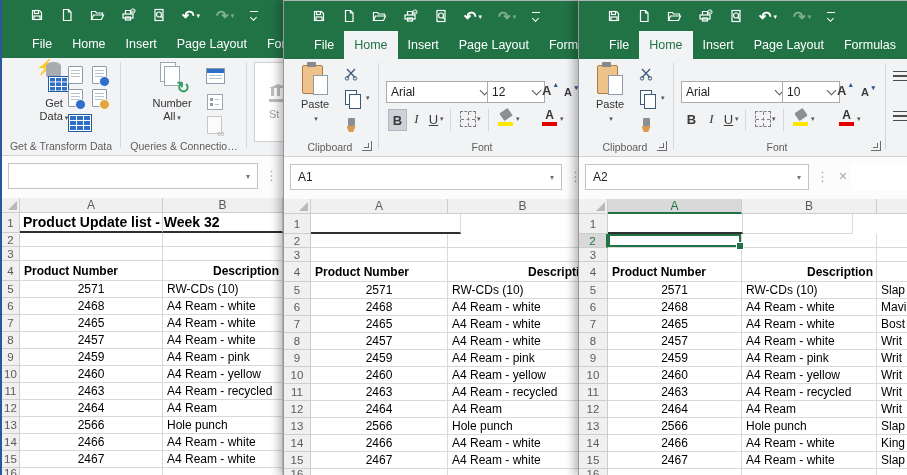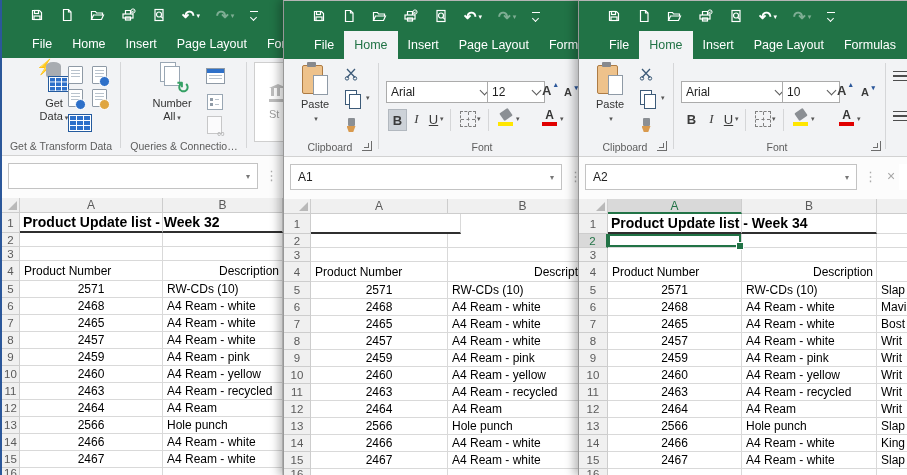--- a/index.html
+++ b/index.html
@@ -133,21 +133,21 @@
   .ghcell.selcol{background:#d9d9d9;color:#217346;border-bottom:2px solid #217346;}
   .gutter{background:#f0f0f0;border-right:1px solid #cdcdcd;border-bottom:1px solid #cdcdcd;
           color:#5a5a5a;font-size:11.5px;justify-content:center;display:flex;align-items:center;box-sizing:border-box;}
   .gutter.selrow{background:#d9d9d9;color:#217346;border-right:2px solid #217346;}
   .corner{position:relative;}
   .corner::after{content:"";position:absolute;right:2px;bottom:2px;border-left:9px solid transparent;
                  border-bottom:9px solid #b9b9b9;}
   .cell-center{justify-content:center;}
   .cell-left{padding-left:4px;}
   .cell-right{justify-content:flex-end;padding-right:3px;}
-  .cell-bold{font-weight:normal;}
+  .cell-bold{font-weight:bold;}
   .title-cell{font-weight:bold;font-size:14px;overflow:visible;padding-left:3px;position:relative;z-index:1;}
   .title-underline{border-bottom:2px solid #2f2f2f;}
   .active-cell{box-shadow:inset 0 0 0 2px #217346;position:relative;overflow:visible;}
   .active-cell::after{content:"";position:absolute;right:-3px;bottom:-3px;width:6px;height:6px;
                       background:#217346;border:1px solid #fff;z-index:3;}
 </style>
 </head>
 <body>
 
 <div class="stage">
@@ -688,39 +688,38 @@
         <div class="fontcolor-icon" style="left:260px;">A</div>
         <span class="ddr" style="left:278px;">▾</span>
         <div class="rgroup-label" style="left:98px;width:200px;">Font</div>
         <div class="launcher" style="left:292px;bottom:5px;"></div>
         <div class="rsep" style="left:306px;"></div>
         <div class="alines" style="left:314px;top:12px;"></div>
         <div class="alines" style="left:314px;top:52px;"></div>
       </div>
 
       <div class="frow">
-        <div class="namebox" style="width:272px;">
+        <div class="namebox" style="width:224px;">
           <span>A2</span>
           <span class="nbdd">▾</span>
         </div>
         <span class="fdots">⋮</span>
         <span class="fx-cancel">×</span>
         <div class="fx-input"></div>
       </div>
 
       <div class="grid">
           <div class="grow">
             <div class="ghcell corner" style="width: 29px; height: 15px;"></div>
             <div class="ghcell selcol" style="width: 134px; height: 15px;">A</div>
             <div class="ghcell" style="width: 135px; height: 15px;">B</div>
             <div class="ghcell" style="width: 110px; height: 15px;">C</div>
           </div>
           <div class="grow" style="overflow: visible;">
             <div class="gutter" style="width: 29px; height: 20px;">1</div>
-            <div class="gcell title-underline title-cell" style="width: 134px; height: 20px;">Product Update list - Week 34</div>
             <div class="gcell title-underline" style="width: 135px; height: 20px;"></div>
             <div class="gcell" style="width: 110px; height: 20px;"></div>
           </div>
           <div class="grow" style="overflow: visible;">
             <div class="gutter selrow" style="width: 29px; height: 14px;">2</div>
             <div class="gcell active-cell" style="width: 134px; height: 14px;"></div>
             <div class="gcell" style="width: 135px; height: 14px;"></div>
             <div class="gcell" style="width: 110px; height: 14px;"></div>
           </div>
           <div class="grow" style="overflow: visible;">

